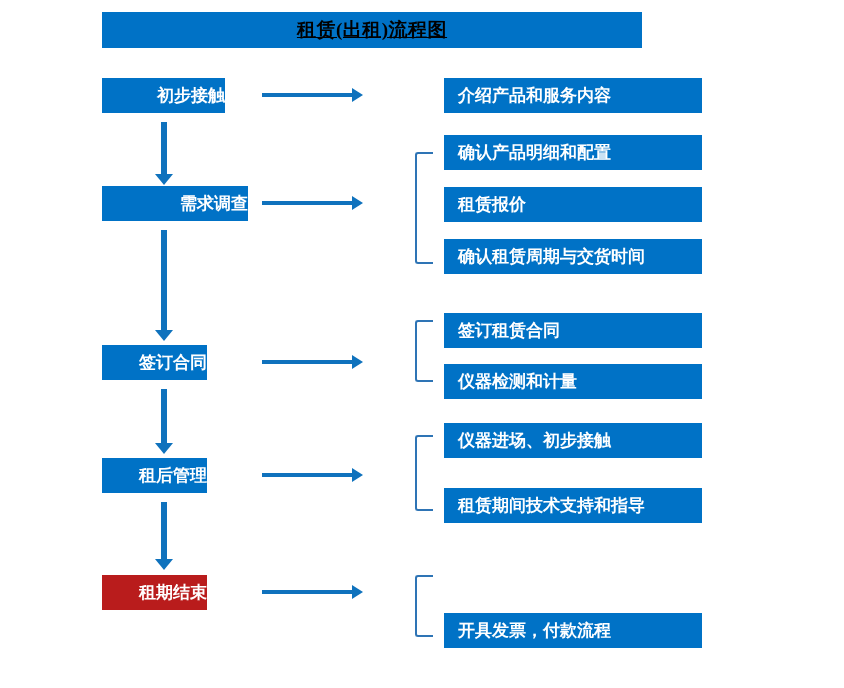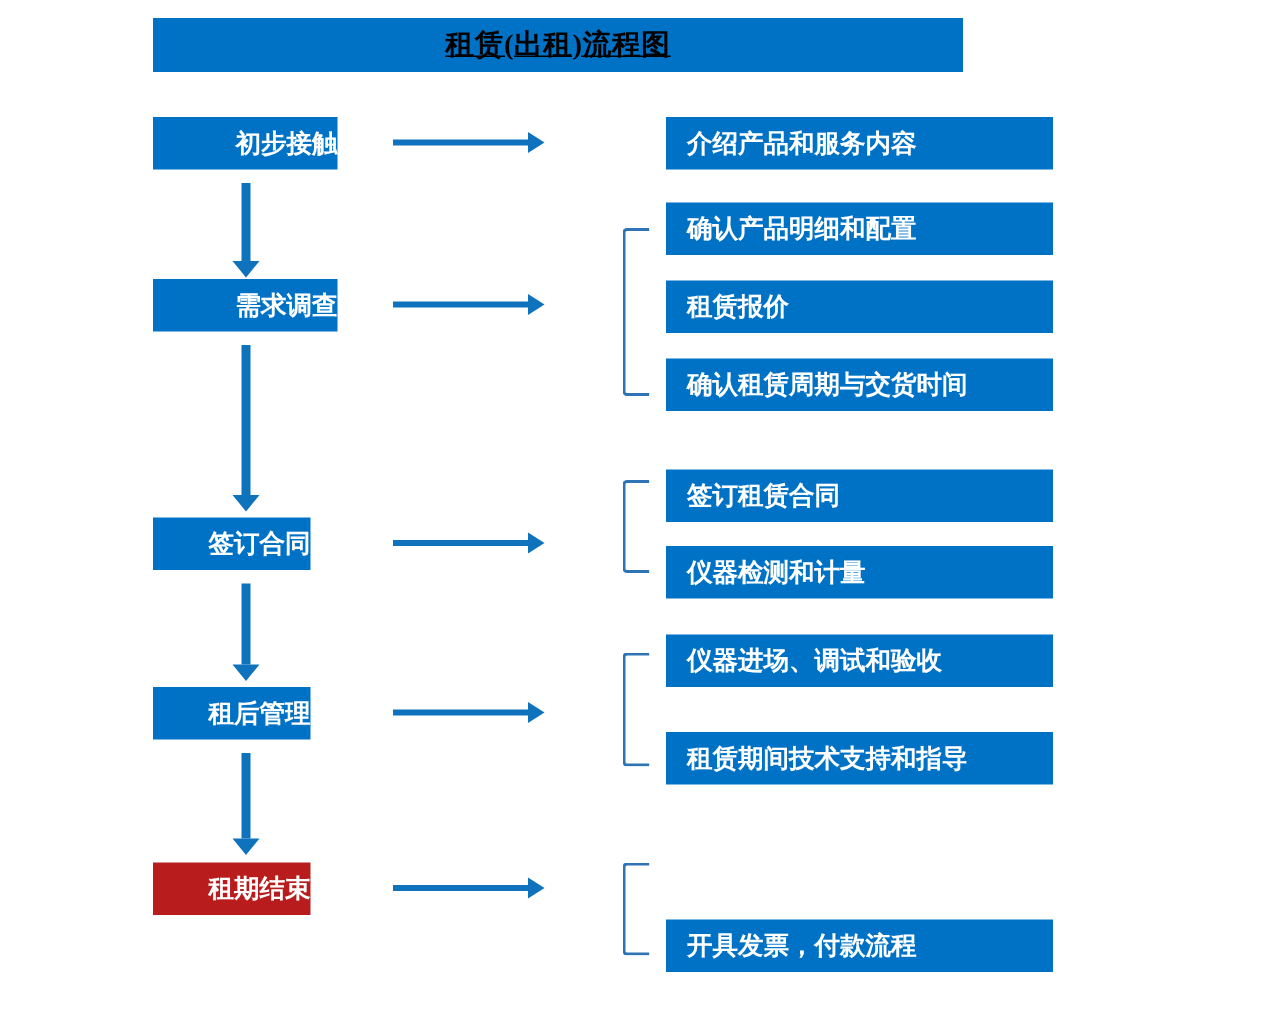--- a/index.html
+++ b/index.html
@@ -149,21 +149,21 @@
     <div class="node left" style="left: 102px; top: 78px; width: 123px; background: rgb(0, 114, 198); color: rgb(255, 255, 255);">
       <span>初步接触</span>
     </div>
     <div class="arrow-h" style="left: 262px; top: 88px; width: 101px;">
       <div class="shaft" style="width: 90px; background: rgb(15, 114, 189);"></div>
       <div class="head" style="left: 90px; border-left-color: rgb(15, 114, 189);"></div>
     </div>
     <div class="node right" style="top: 78px; background: rgb(0, 114, 198); color: rgb(255, 255, 255);">
       <span>介绍产品和服务内容</span>
     </div>
-    <div class="node left" style="left: 102px; top: 186px; width: 123px; background: rgb(0, 114, 198); color: rgb(255, 255, 255);">
+    <div class="node left" style="left: 102px; top: 186px; width: 105px; background: rgb(0, 114, 198); color: rgb(255, 255, 255); padding-left: 41px;">
       <span>需求调查</span>
     </div>
     <div class="arrow-h" style="left: 262px; top: 196px; width: 101px;">
       <div class="shaft" style="width: 90px; background: rgb(15, 114, 189);"></div>
       <div class="head" style="left: 90px; border-left-color: rgb(15, 114, 189);"></div>
     </div>
     <div class="bracket" style="left: 415px; top: 152px; height: 112px; border-color: rgb(46, 116, 181); border-right-style: none;"></div>
     <div class="node right" style="top: 135px; background: rgb(0, 114, 198); color: rgb(255, 255, 255);">
       <span>确认产品明细和配置</span>
     </div>
@@ -189,21 +189,21 @@
     </div>
     <div class="node left" style="left: 102px; top: 458px; width: 105px; background: rgb(0, 114, 198); color: rgb(255, 255, 255);">
       <span>租后管理</span>
     </div>
     <div class="arrow-h" style="left: 262px; top: 468px; width: 101px;">
       <div class="shaft" style="width: 90px; background: rgb(15, 114, 189);"></div>
       <div class="head" style="left: 90px; border-left-color: rgb(15, 114, 189);"></div>
     </div>
     <div class="bracket" style="left: 415px; top: 435px; height: 76px; border-color: rgb(46, 116, 181); border-right-style: none;"></div>
     <div class="node right" style="top: 423px; background: rgb(0, 114, 198); color: rgb(255, 255, 255);">
-      <span>仪器进场、调试和验收</span>
+      <span>仪器进场、初步接触</span>
     </div>
     <div class="node right" style="top: 488px; background: rgb(0, 114, 198); color: rgb(255, 255, 255);">
       <span>租赁期间技术支持和指导</span>
     </div>
     <div class="node left" style="left: 102px; top: 575px; width: 105px; background: #b91c1c; color: rgb(255, 255, 255);">
       <span>租期结束</span>
     </div>
     <div class="arrow-h" style="left: 262px; top: 585px; width: 101px;">
       <div class="shaft" style="width: 90px; background: rgb(15, 114, 189);"></div>
       <div class="head" style="left: 90px; border-left-color: rgb(15, 114, 189);"></div>

